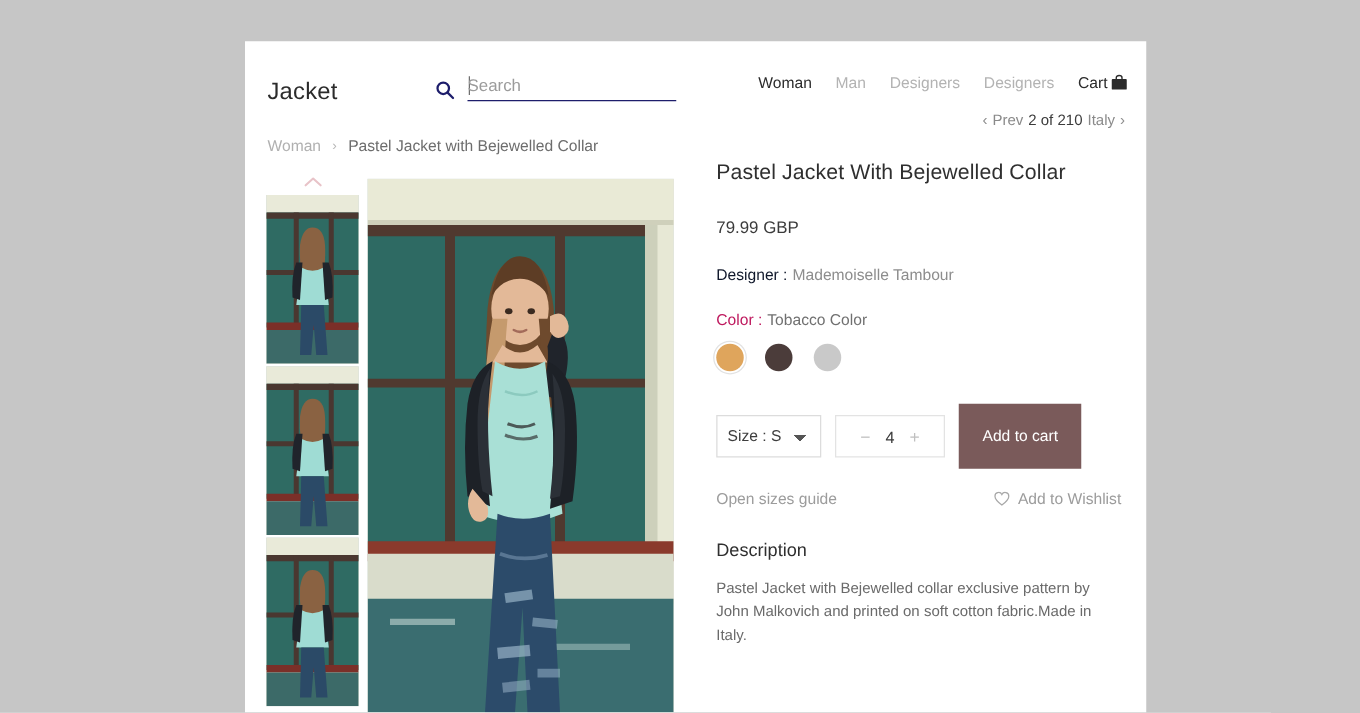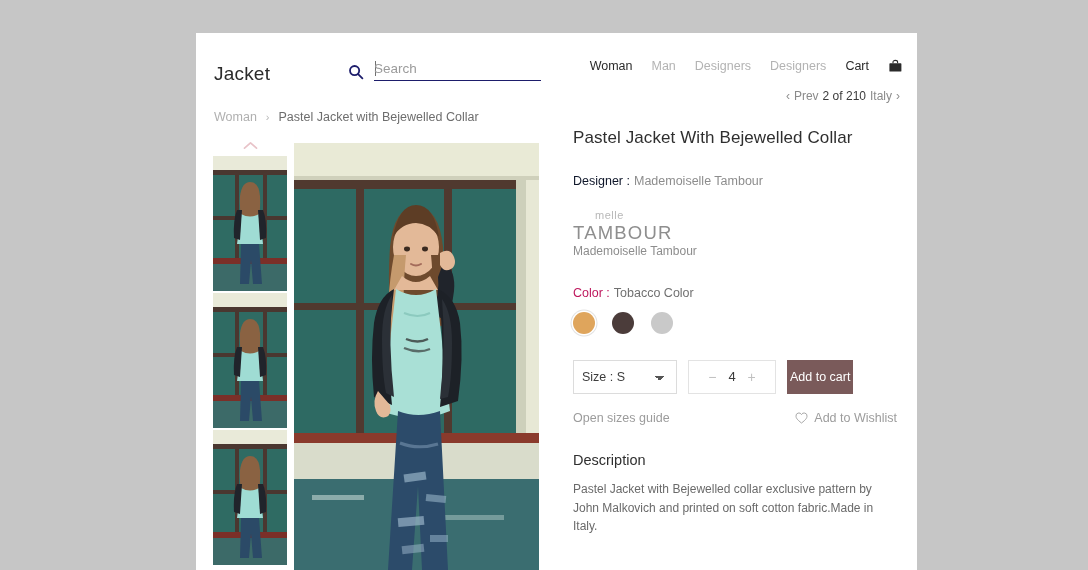--- a/index.html
+++ b/index.html
@@ -77,21 +77,21 @@
     position: absolute;
     right: 14px; top: 26px;
     display: flex;
     align-items: center;
     gap: 19px;
     font-size: 12.5px;
   }
   .nav-item { color: #b3b3b3; white-space: nowrap; }
   .nav-item.active { color: #2b2b2b; }
   .nav-item.dark { color: #2b2b2b; }
-  .cart-group { display: flex; align-items: center; gap: 19px; }
+  .cart-group { display: flex; align-items: center; gap: 2px; }
   .cart-icon { width: 15px; height: 14px; display:block; }
 
   .pager {
     position: absolute;
     right: 17px; top: 56px;
     display: flex;
     align-items: center;
     gap: 4px;
     font-size: 12px;
     color: #9a9a9a;
@@ -190,21 +190,21 @@
     width: 22px; height: 22px; border-radius: 50%;
     display: block;
   }
   .swatch.selected { box-shadow: 0 0 0 1.5px #ffffff, 0 0 0 2.5px #e2e2e2; }
 
   .buy-row {
     display: flex; align-items: center; gap: 11px;
     margin-bottom: 17px;
   }
   .size-select {
-    width: 104px; height: 34px;
+    width: 84px; height: 34px;
     border: 1px solid #dcdcdc;
     background: #fff;
     font-family: "Liberation Sans", sans-serif;
     font-size: 12.5px;
     color: #3d3d3d;
     padding-left: 8px;
     border-radius: 0;
     -webkit-appearance: none; appearance: none;
     background-image:
       linear-gradient(45deg, transparent 50%, #555 50%),
@@ -217,21 +217,21 @@
   .qty {
     width: 88px; height: 34px;
     border: 1px solid #e3e3e3;
     background: #fff;
     display: flex; align-items: center; justify-content: center;
     gap: 12px;
   }
   .qty .step { color: #c0c0c0; font-size: 14px; line-height: 1; user-select: none; }
   .qty .val  { color: #3b3b3b; font-size: 13px; }
   .add-cart {
-    height: 34px; padding: 0 3px;
+    height: 52px; padding: 0 19px;
     background: #7a5a5a;
     color: #ffffff;
     border: 0; border-radius: 0;
     font-family: "Liberation Sans", sans-serif;
     font-size: 12.5px;
     cursor: pointer;
   }
 
   .meta-row {
     display: flex; align-items: center;
@@ -422,30 +422,26 @@
         <rect x="104" y="374" width="26" height="9" fill="#9fbace" opacity=".65" transform="rotate(-5 117 378)"></rect>
         <rect x="136" y="392" width="18" height="7" fill="#96b2c6" opacity=".55"></rect>
         <rect x="108" y="402" width="22" height="8" fill="#9fbace" opacity=".5" transform="rotate(-6 119 406)"></rect>
       </svg>
     </div>
 
     <div class="details">
 
       <h1 class="product-title">Pastel Jacket With Bejewelled Collar</h1>
 
+      <div class="price">79.99 GBP</div>
 
       <div class="designer-row">
         <span class="k">Designer :</span><span class="v">Mademoiselle Tambour</span>
       </div>
 
-      <div class="brandmark">
-        <span class="melle">melle</span>
-        <span class="tambour">TAMBOUR</span>
-        <span class="full">Mademoiselle Tambour</span>
-      </div>
 
       <div class="color-row">
         <span class="k">Color :</span><span class="v">Tobacco Color</span>
       </div>
 
       <div class="swatches">
         <span class="swatch selected" style="background:#dfa55c"></span>
         <span class="swatch" style="background:#4b3c3a"></span>
         <span class="swatch" style="background:#c9c9c9"></span>
       </div>

